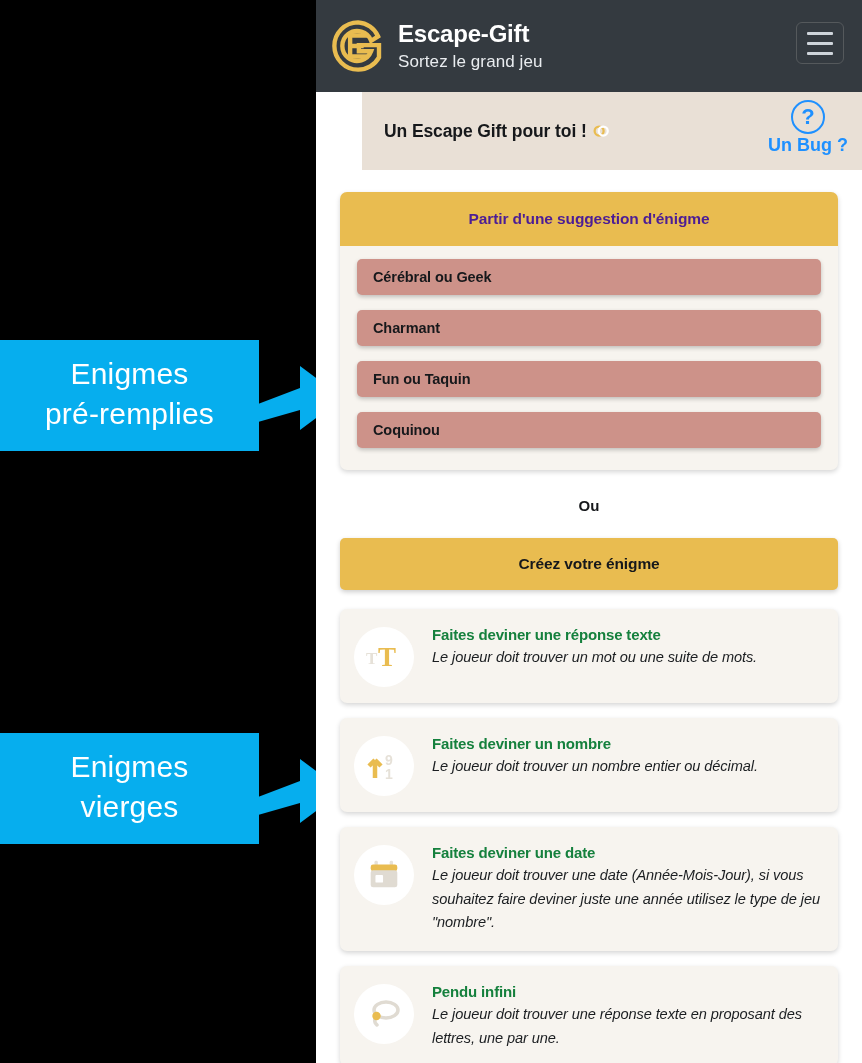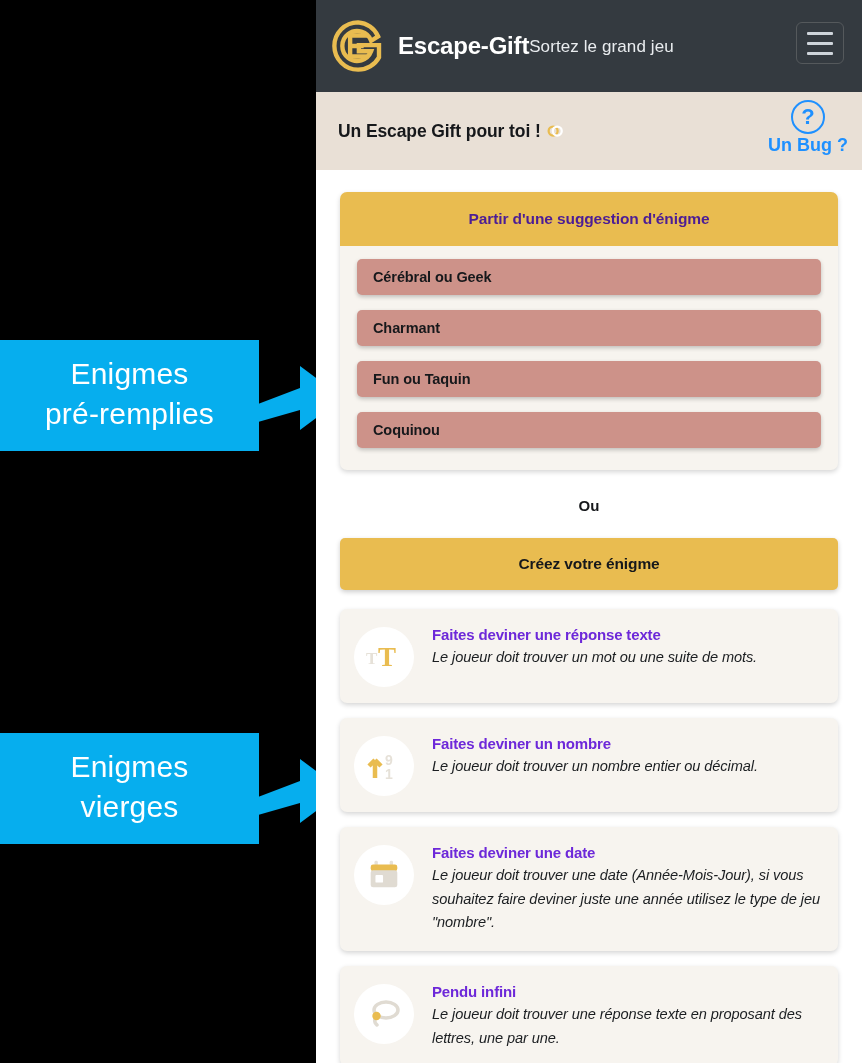--- a/index.html
+++ b/index.html
@@ -79,21 +79,21 @@
     position: relative;
   }
 
   .brand-logo {
     width: 56px;
     height: 56px;
     flex: 0 0 56px;
     margin-right: 12px;
   }
 
-  .brand-text { display: flex; flex-direction: row; justify-content: flex-start; }
+  .brand-text { display: flex; flex-direction: column; justify-content: flex-start; }
 
   .brand-title {
     color: #ffffff;
     font-size: 24px;
     font-weight: bold;
     letter-spacing: -0.2px;
     line-height: 1.15;
   }
 
   .brand-tagline {
@@ -129,20 +129,21 @@
   }
 
   
   .subbar {
     height: 78px;
     background: #e9e0d6;
     display: flex;
     align-items: center;
     padding: 0 14px 0 22px;
     position: relative;
+    margin-left: 46px;
   }
 
   .subbar-title {
     font-size: 17.5px;
     font-weight: bold;
     color: #16181b;
     letter-spacing: -0.1px;
     display: flex;
     align-items: center;
     gap: 5px;
@@ -261,21 +262,21 @@
     display: flex;
     align-items: center;
     justify-content: center;
   }
 
   .type-body { flex: 1; padding-top: 1px; }
 
   .type-title {
     font-size: 15px;
     font-weight: bold;
-    color: #6d28d9;
+    color: #15803d;
     letter-spacing: -0.15px;
     margin-bottom: 3px;
   }
 
   .type-desc {
     font-size: 14.6px;
     font-style: italic;
     color: #1b1e21;
     line-height: 1.62;
     letter-spacing: -0.1px;

